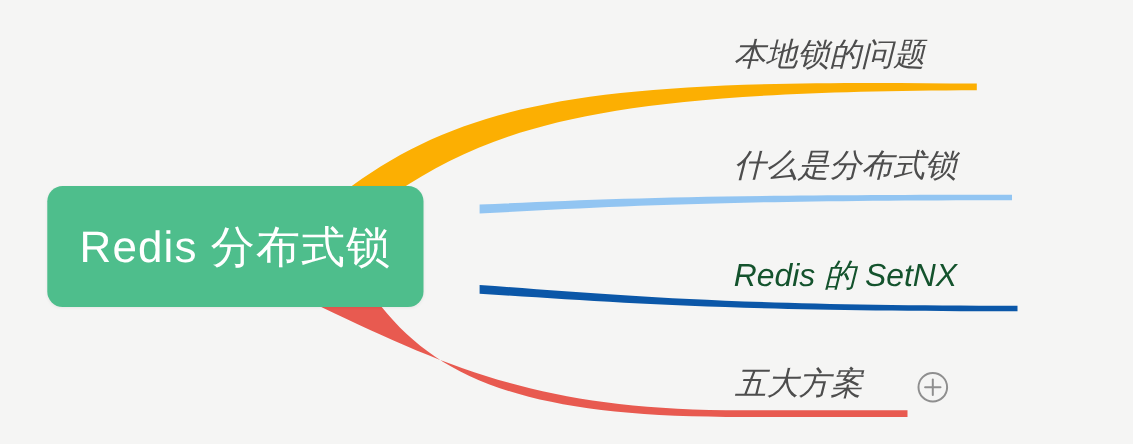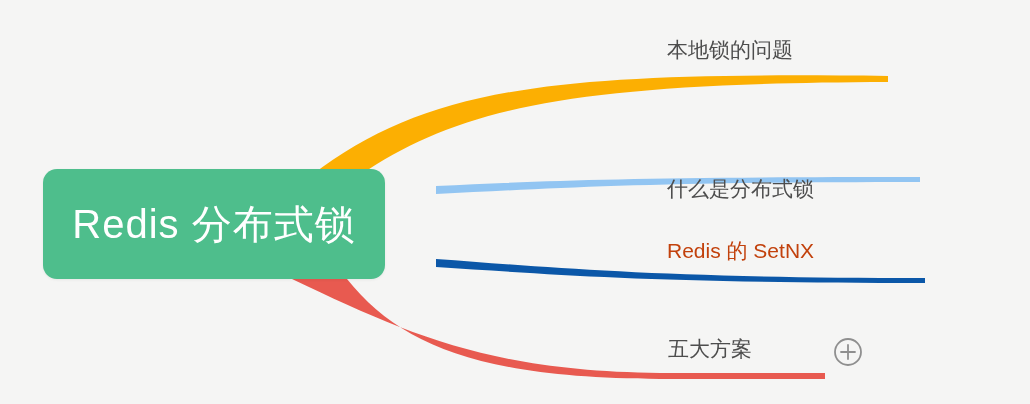--- a/index.html
+++ b/index.html
@@ -36,24 +36,25 @@
     color: #FFFFFF;
     font-size: 40px;
     letter-spacing: 1px;
     white-space: nowrap;
     box-shadow: 0 1px 3px rgba(0,0,0,0.06);
     cursor: default;
   }
   .branch-label {
     position: absolute;
     color: #4D4D4D;
-    font-size: 21px;
+    font-size: 29px;
     line-height: 34px;
     white-space: nowrap;
     cursor: default;
+    font-style: italic;
   }
   .label-1 { left: 667px; top: 33px; }
   .label-2 { left: 667px; top: 134px; }
   .label-3 { left: 667px; top: 234px; }
   .label-4 { left: 668px; top: 332px; }
   .expand-icon {
     position: absolute;
     left: 833px;
     top: 337px;
     width: 30px;
@@ -76,23 +77,23 @@
 
     <path d="M 292 279 C 410 335 490 371 660 373 L 825 373 L 825 379 L 660 379 C 480 378 400 345 347 279 Z" fill="#E85A50"></path>
   </svg>
 
   <div class="root-node" style="background: rgb(78, 190, 140); color: rgb(255, 255, 255);">
     <span>Redis 分布式锁</span>
   </div>
 
   <div class="branch-label label-1" style="color: rgb(77, 77, 77);">本地锁的问题</div>
 
-  <div class="branch-label label-2" style="color: rgb(77, 77, 77); margin-top: 38px;">什么是分布式锁</div>
+  <div class="branch-label label-2" style="color: rgb(77, 77, 77);">什么是分布式锁</div>
 
-  <div class="branch-label label-3" style="color: #c2410c;">Redis 的 SetNX</div>
+  <div class="branch-label label-3" style="color: #14532d;">Redis 的 SetNX</div>
 
   <div class="branch-label label-4" style="color: rgb(77, 77, 77); text-align: right;">五大方案</div>
 
   <svg class="expand-icon" viewBox="0 0 30 30" fill="none" stroke-width="1.8" stroke-linecap="round" xmlns="http://www.w3.org/2000/svg" stroke="#8F8F8F">
     <circle cx="15" cy="15" r="13"></circle>
     <line x1="8" y1="15" x2="22" y2="15"></line>
     <line x1="15" y1="8" x2="15" y2="22"></line>
   </svg>
 
 </div>

